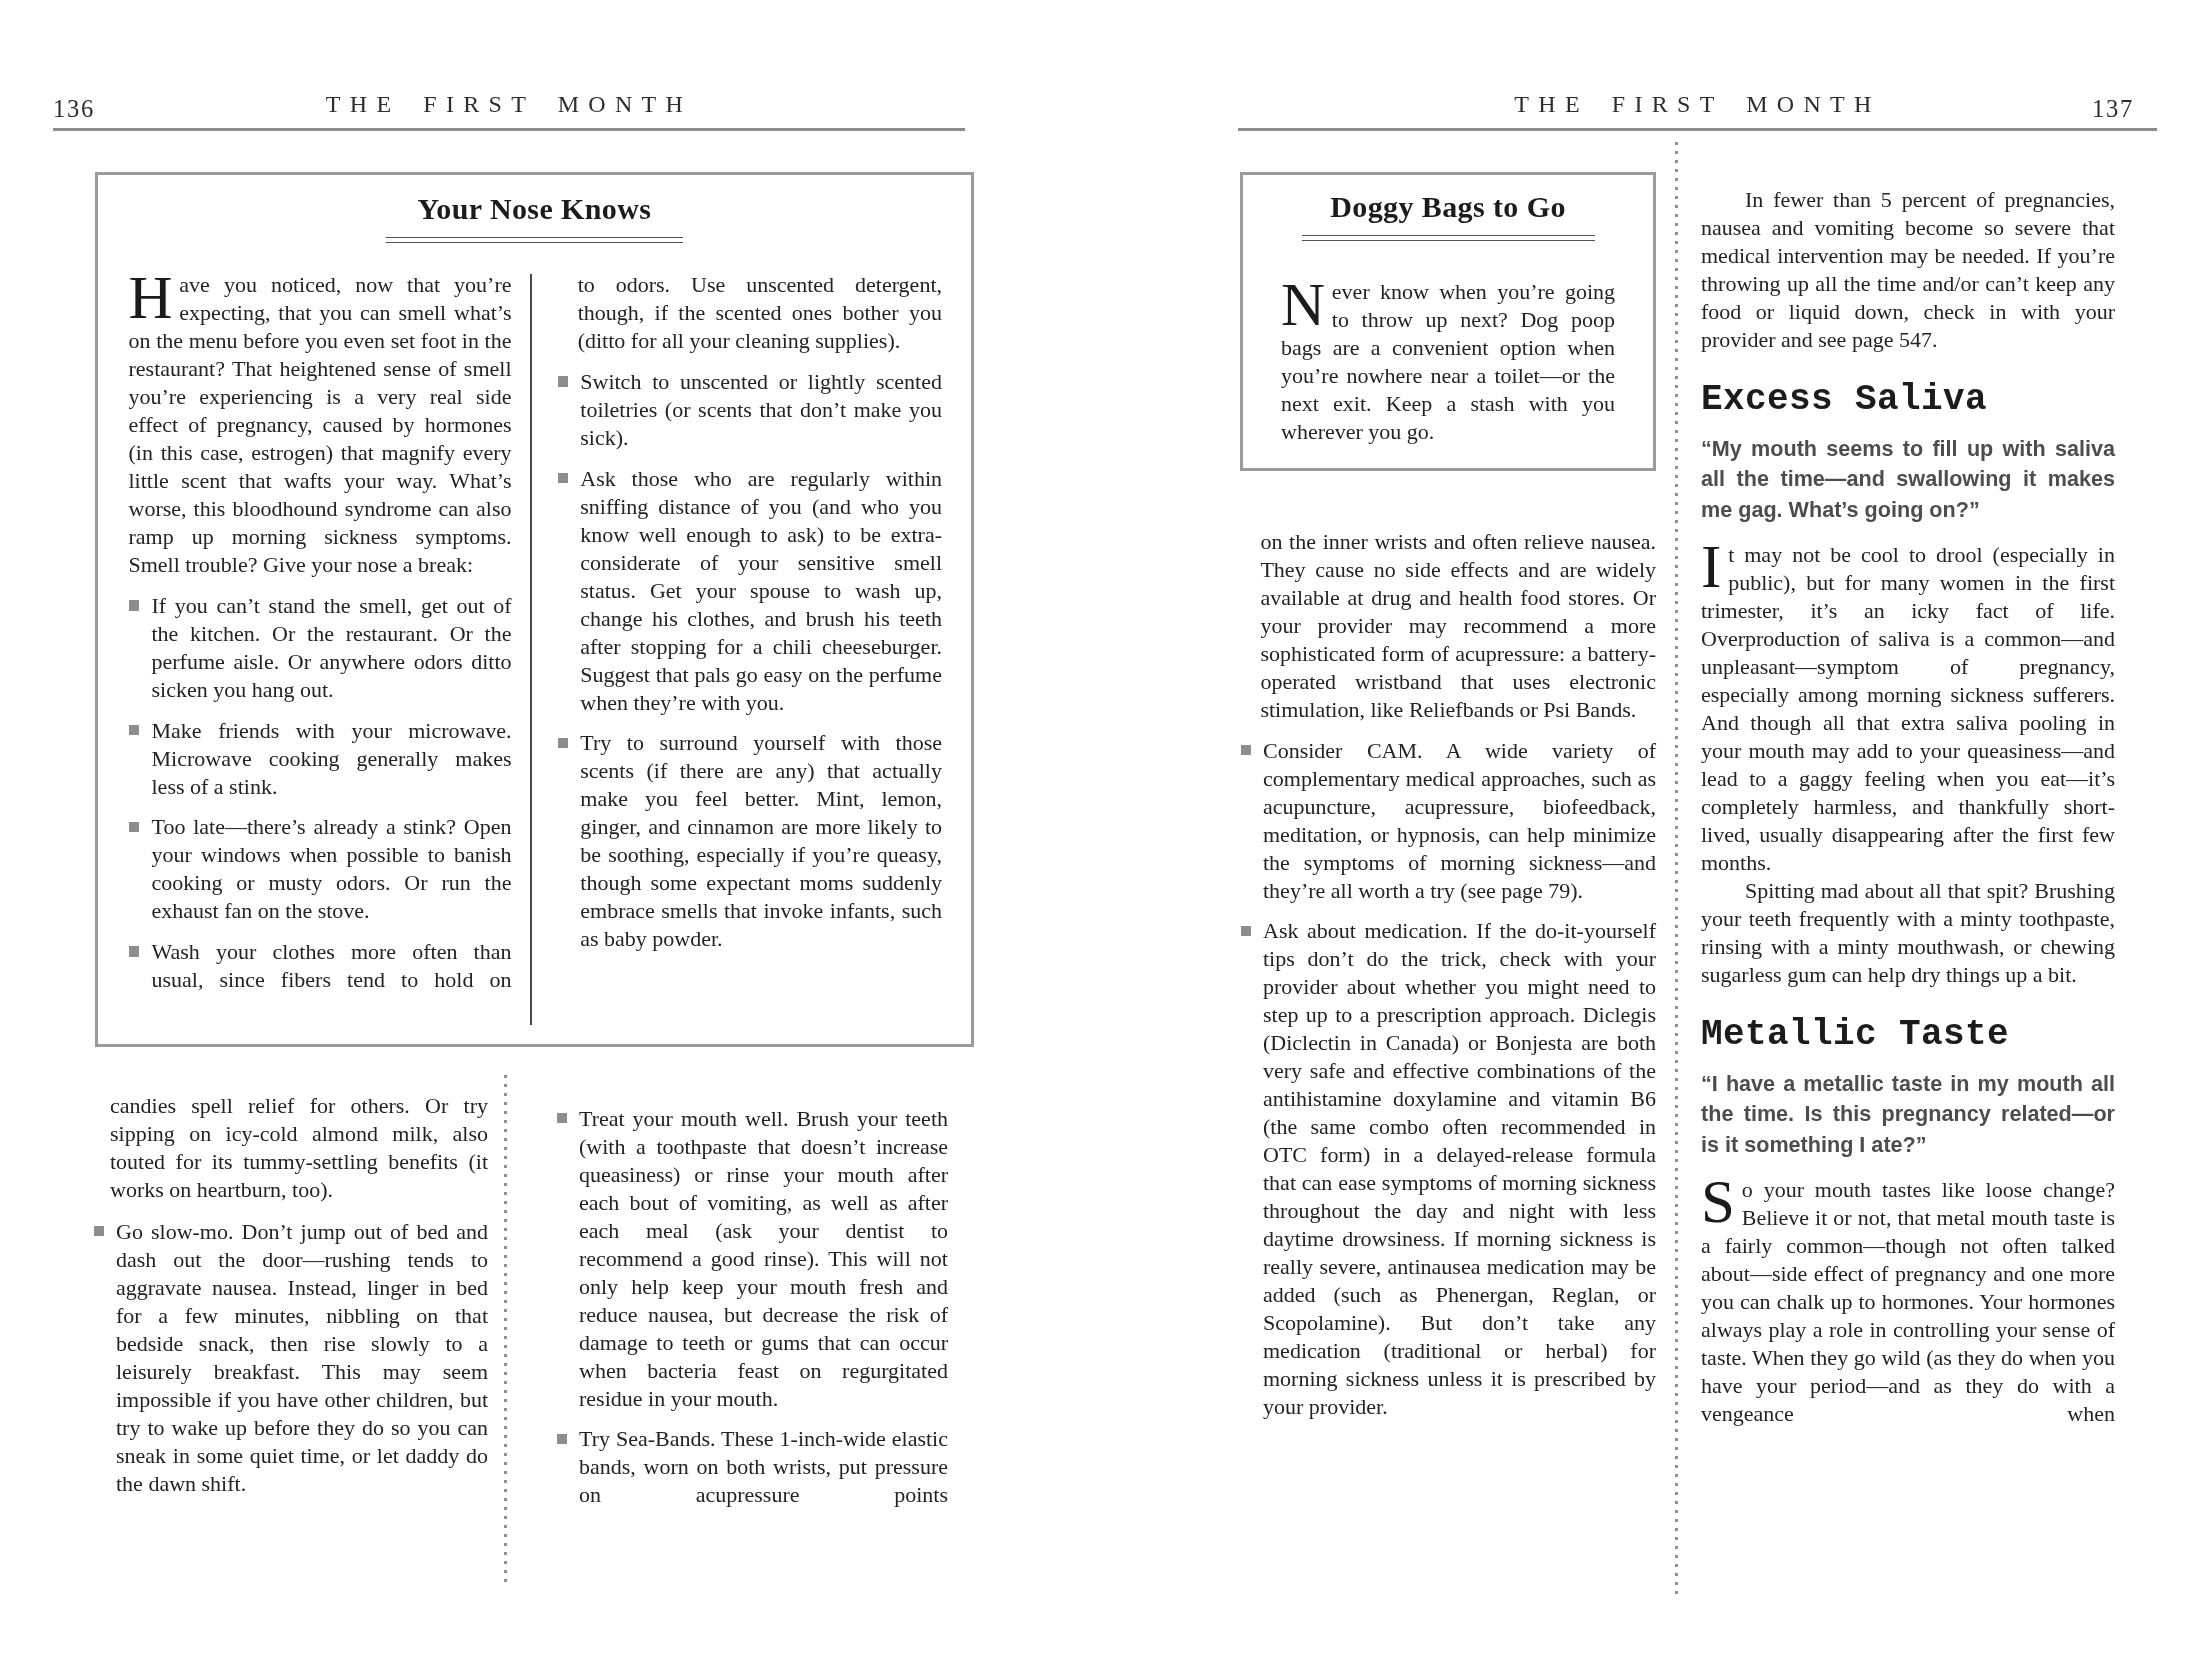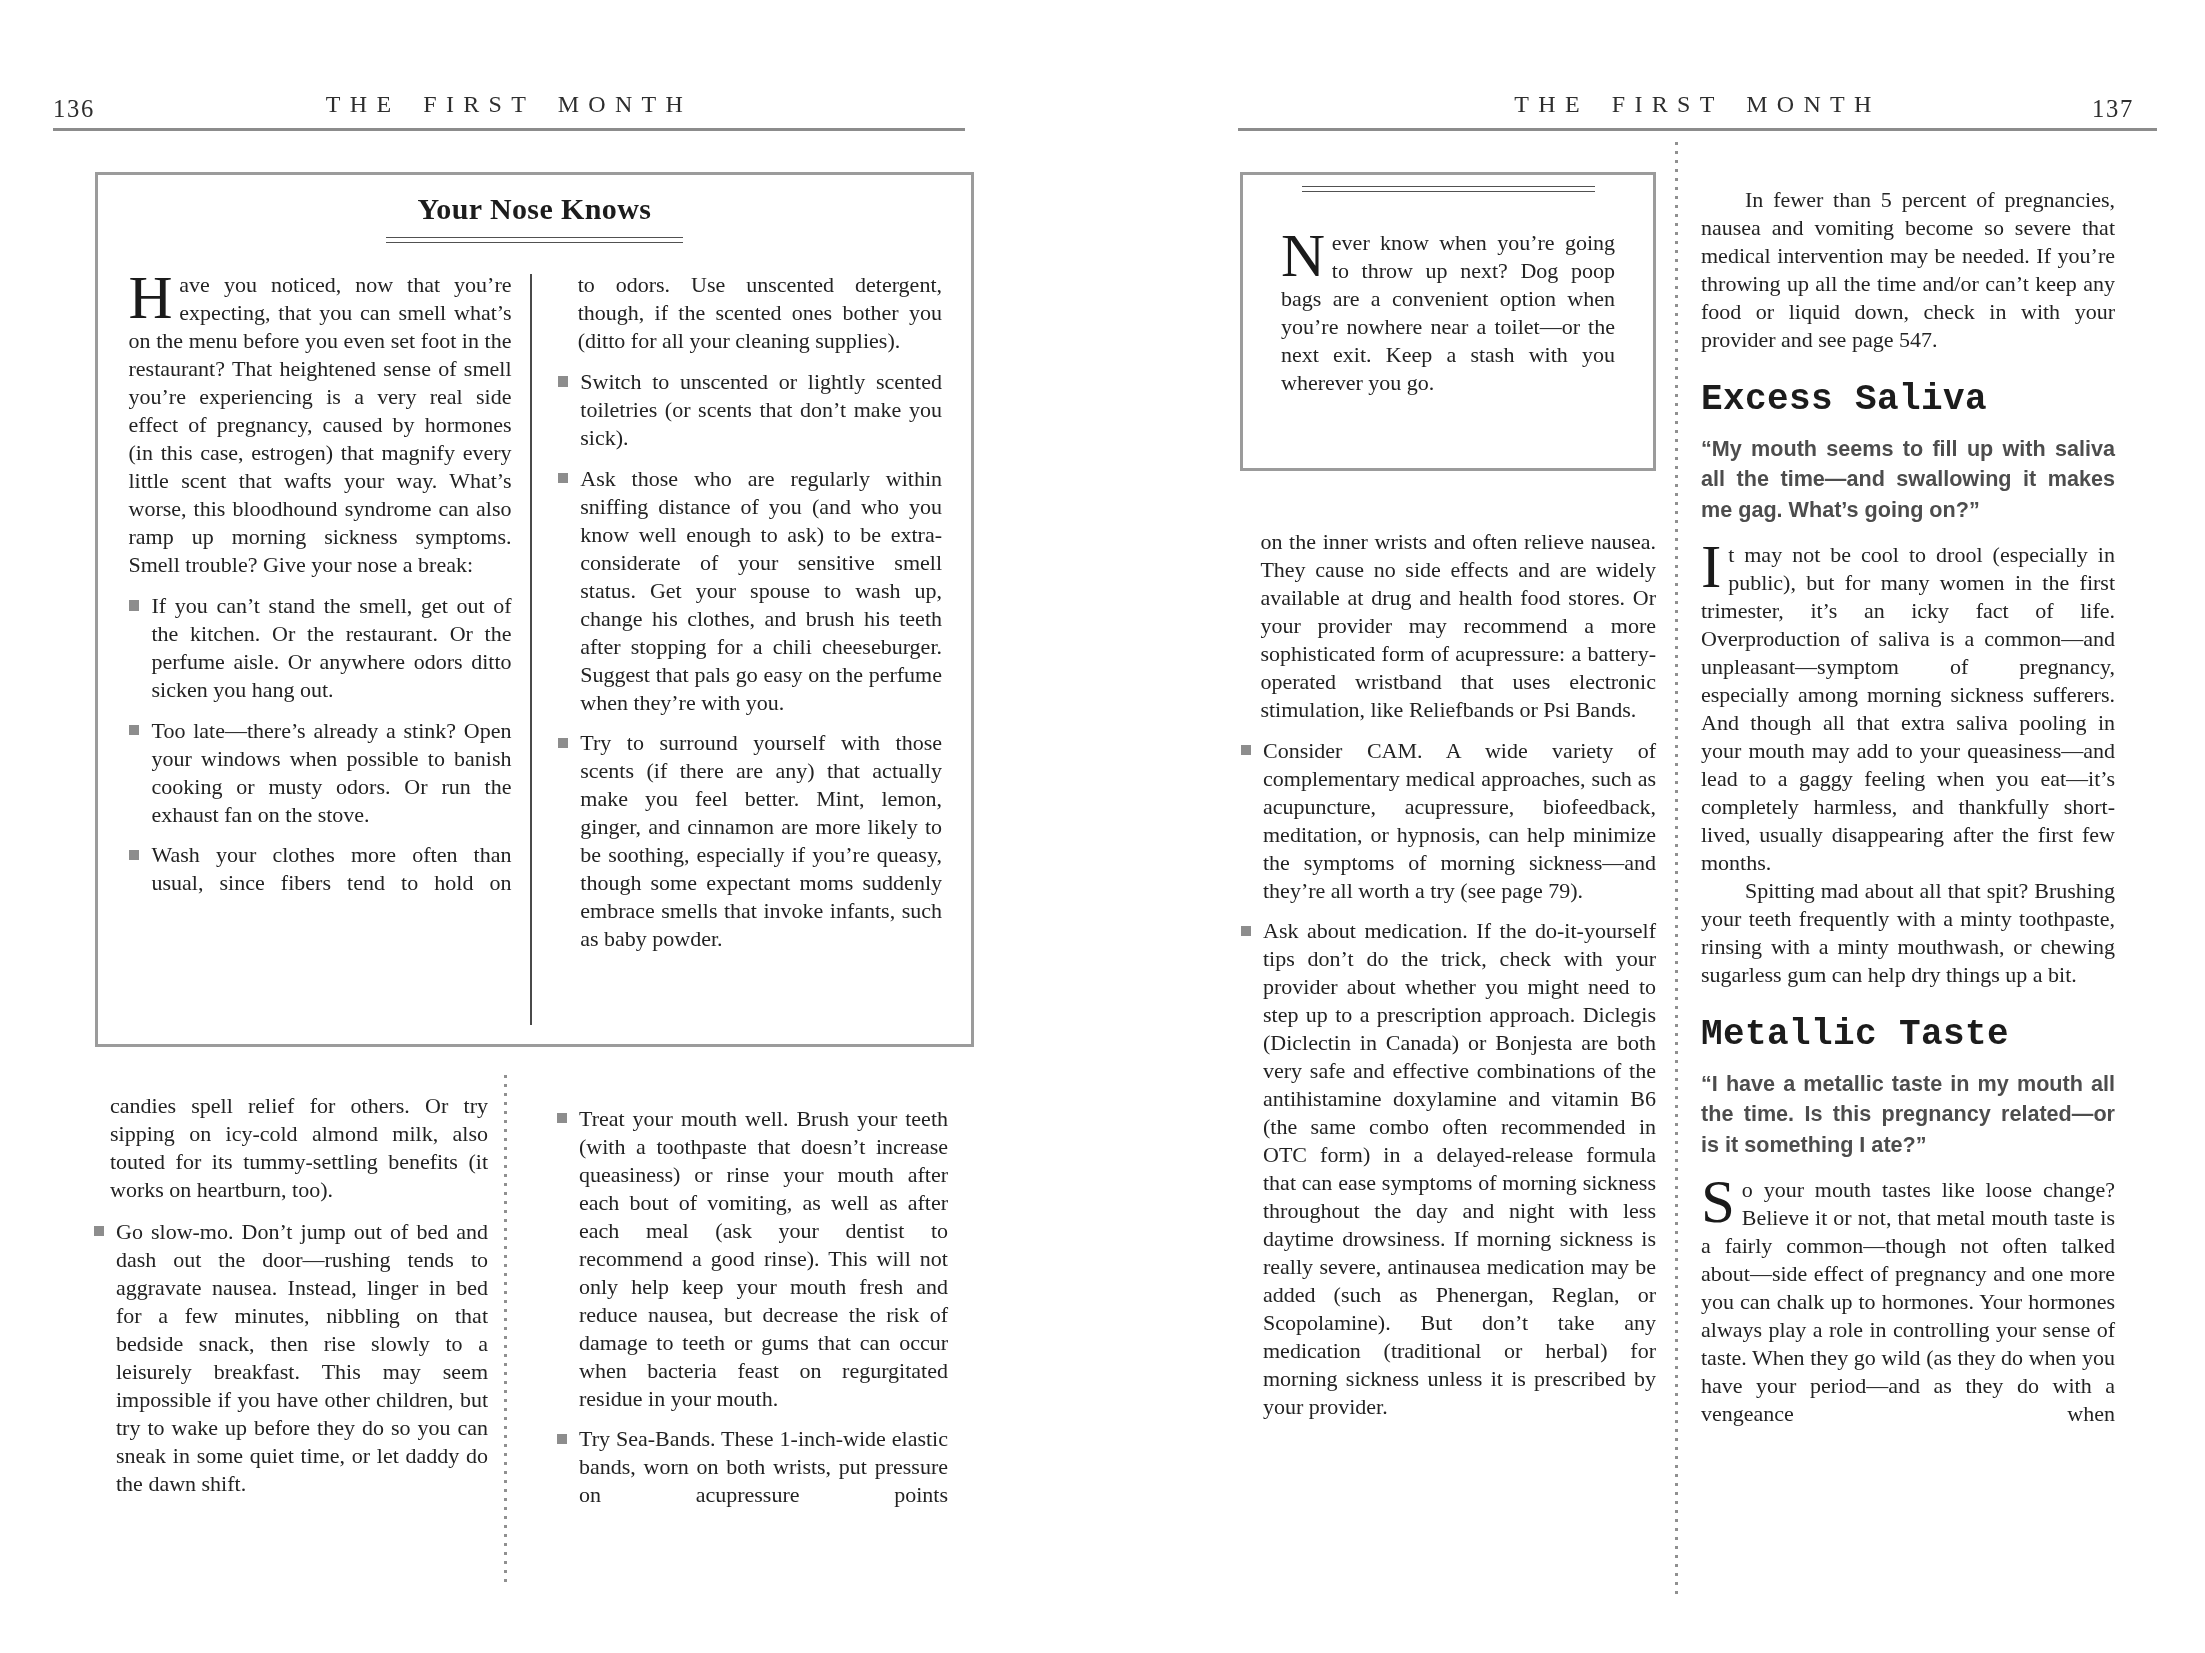--- a/index.html
+++ b/index.html
@@ -73,20 +73,21 @@
   <span class="pnum" style="left:2092px;">137</span>
   <div class="hrule" style="left:1238px;top:128px;width:919px;"></div>
 
   <section class="sbox" id="nose-box">
     <h2 class="box-title">Your Nose Knows</h2>
     <div class="double-rule" id="nose-rule"></div>
     <div id="nose-cols">
       <div id="nose-c1">
         <p class="bt dc-para" style="margin-top:0;"><span class="dropcap">H</span><span>ave you noticed, now that you’re expecting, that you can smell what’s on the menu before you even set foot in the restaurant? That heightened sense of smell you’re experiencing is a very real side effect of pregnancy, caused by hormones (in this case, estrogen) that magnify every little scent that wafts your way. What’s worse, this bloodhound syndrome can also ramp up morning sickness symptoms. Smell trouble? Give your nose a break:</span></p>
         <div class="bt bullet">If you can’t stand the smell, get out of the kitchen. Or the restaurant. Or the perfume aisle. Or anywhere odors ditto sicken you hang out.</div>
+        <div class="bt bullet">Make friends with your microwave. Microwave cooking generally makes less of a stink.</div>
         <div class="bt bullet">Too late—there’s already a stink? Open your windows when possible to banish cooking or musty odors. Or run the exhaust fan on the stove.</div>
         <div class="bt bullet jl">Wash your clothes more often than usual, since fibers tend to hold on</div>
       </div>
       <div id="nose-div"></div>
       <div id="nose-c2">
         <p class="bt cont">to odors. Use unscented detergent, though, if the scented ones bother you (ditto for all your cleaning supplies).</p>
         <div class="bt bullet">Switch to unscented or lightly scented toiletries (or scents that don’t make you sick).</div>
         <div class="bt bullet">Ask those who are regularly within sniffing distance of you (and who you know well enough to ask) to be extra-considerate of your sensitive smell status. Get your spouse to wash up, change his clothes, and brush his teeth after stopping for a chili cheeseburger. Suggest that pals go easy on the perfume when they’re with you.</div>
         <div class="bt bullet">Try to surround yourself with those scents (if there are any) that actually make you feel better. Mint, lemon, ginger, and cinnamon are more likely to be soothing, especially if you’re queasy, though some expectant moms suddenly embrace smells that invoke infants, such as baby powder.</div>
       </div>
@@ -99,20 +100,21 @@
   </div>
 
   <div class="flowcol" id="below-l2">
     <div class="bt bullet">Treat your mouth well. Brush your teeth (with a toothpaste that doesn’t increase queasiness) or rinse your mouth after each bout of vomiting, as well as after each meal (ask your dentist to recommend a good rinse). This will not only help keep your mouth fresh and reduce nausea, but decrease the risk of damage to teeth or gums that can occur when bacteria feast on regurgitated residue in your mouth.</div>
     <div class="bt bullet jl">Try Sea-Bands. These 1-inch-wide elastic bands, worn on both wrists, put pressure on acupressure points</div>
   </div>
 
   <div class="vdots" id="vdots-left"></div>
 
   <section class="sbox" id="doggy-box">
+    <h2 class="box-title" style="margin-top:15.3px;">Doggy Bags to Go</h2>
     <div class="double-rule" id="doggy-rule"></div>
     <p class="bt" id="doggy-para"><span class="dropcap">N</span><span>ever know when you’re going to throw up next? Dog poop bags are a convenient option when you’re nowhere near a toilet—or the next exit. Keep a stash with you wherever you go.</span></p>
   </section>
 
   <div class="flowcol" id="rp-col1">
     <p class="bt cont">on the inner wrists and often relieve nausea. They cause no side effects and are widely available at drug and health food stores. Or your provider may recommend a more sophisticated form of acupressure: a battery-operated wristband that uses electronic stimulation, like Reliefbands or Psi Bands.</p>
     <div class="bt bullet">Consider CAM. A wide variety of complementary medical approaches, such as acupuncture, acupressure, biofeedback, meditation, or hypnosis, can help minimize the symptoms of morning sickness—and they’re all worth a try (see page 79).</div>
     <div class="bt bullet">Ask about medication. If the do-it-yourself tips don’t do the trick, check with your provider about whether you might need to step up to a prescription approach. Diclegis (Diclectin in Canada) or Bonjesta are both very safe and effective combinations of the antihistamine doxylamine and vitamin B6 (the same combo often recommended in OTC form) in a delayed-release formula that can ease symptoms of morning sickness throughout the day and night with less daytime drowsiness. If morning sickness is really severe, antinausea medication may be added (such as Phenergan, Reglan, or Scopolamine). But don’t take any medication (traditional or herbal) for morning sickness unless it is prescribed by your provider.</div>
   </div>
 

